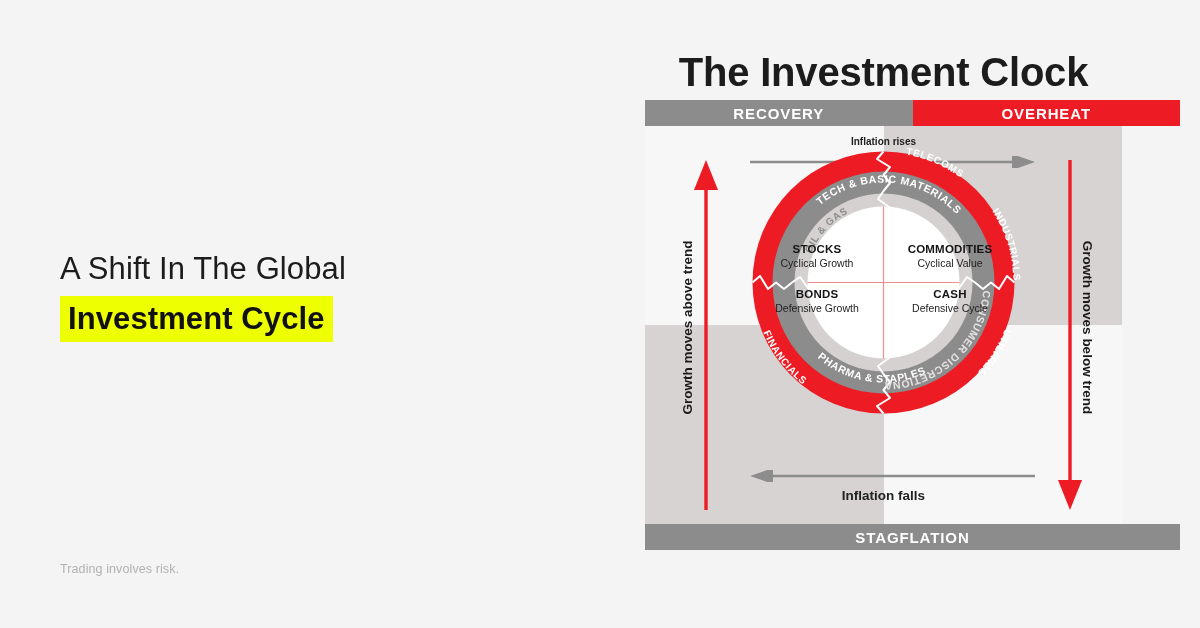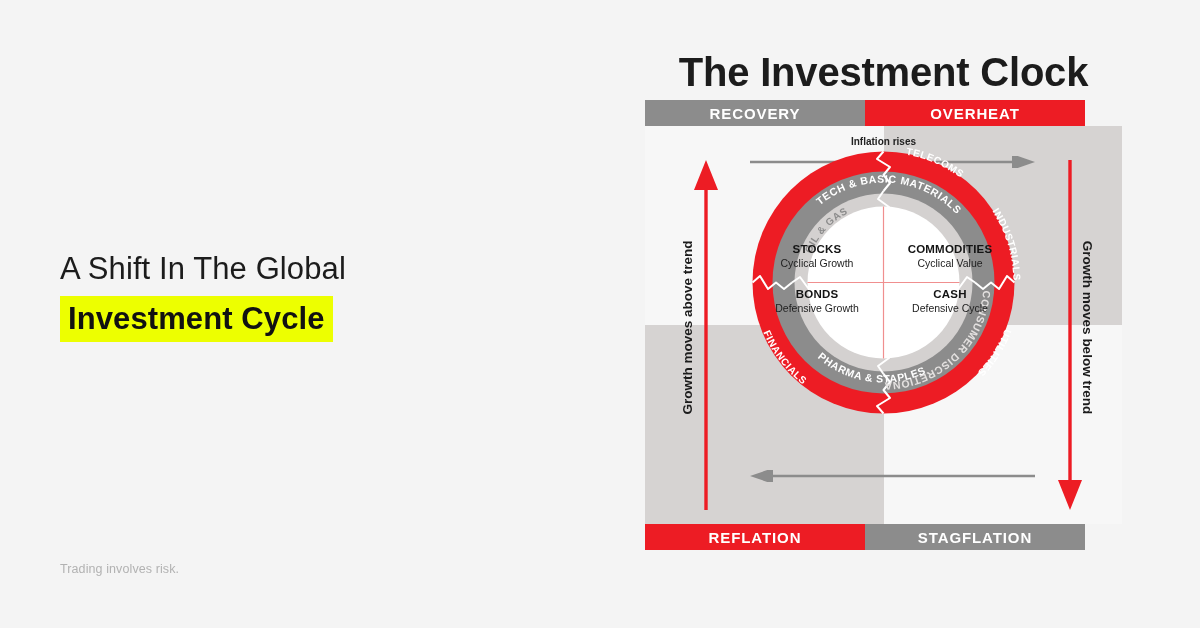--- a/index.html
+++ b/index.html
@@ -94,21 +94,21 @@
     height: 50%;
   }
   #quad-tl { left: 0;    top: 0;    background: #f7f7f7; }
   #quad-tr { left: 50%;  top: 0;    background: #d6d3d2; }
   #quad-bl { left: 0;    top: 50%;  background: #d6d3d2; }
   #quad-br { left: 50%;  top: 50%;  background: #f7f7f7; }
 
   
   .phase-bar {
     position: absolute;
-    width: 440px;
+    width: 535px;
     height: 26px;
     display: flex;
   }
   #phase-bar-top    { left: 0; top: 0; }
   #phase-bar-bottom { left: 0; top: 424px; }
   .phase-cell {
     flex: 1 1 50%;
     display: flex;
     align-items: center;
     justify-content: center;
@@ -258,30 +258,30 @@
     <div class="quad" id="quad-bl"></div>
     <div class="quad" id="quad-br"></div>
   </div>
 
   <div class="phase-bar" id="phase-bar-top">
     <div class="phase-cell phase-gray">RECOVERY</div>
     <div class="phase-cell phase-red">OVERHEAT</div>
   </div>
 
   <div class="phase-bar" id="phase-bar-bottom">
-    <div class="phase-cell phase-red">REFLATION</div>
     <div class="phase-cell phase-gray">STAGFLATION</div>
   </div>
 
   <div id="inflation-rises-label">Inflation rises</div>
   <svg id="inflation-rises-arrow" viewBox="0 0 285 12">
     <line x1="0" y1="6" x2="264" y2="6" stroke="#8c8c8c" stroke-width="2.6"></line>
     <polygon points="285,6 262,14 262,-2" fill="#8c8c8c"></polygon>
   </svg>
 
+  <div id="inflation-falls-label">Inflation falls</div>
   <svg id="inflation-falls-arrow" viewBox="0 0 285 12">
     <line x1="21" y1="6" x2="285" y2="6" stroke="#8c8c8c" stroke-width="2.6"></line>
     <polygon points="0,6 23,14 23,-2" fill="#8c8c8c"></polygon>
   </svg>
 
   <div id="growth-up-group">
     <div class="growth-label" id="growth-up-label">Growth moves above trend</div>
     <svg class="growth-arrow-svg" viewBox="0 0 26 350">
       <line x1="13" y1="350" x2="13" y2="26" stroke="#ed1c24" stroke-width="3.4"></line>
       <polygon points="13,0 25,30 1,30" fill="#ed1c24"></polygon>

